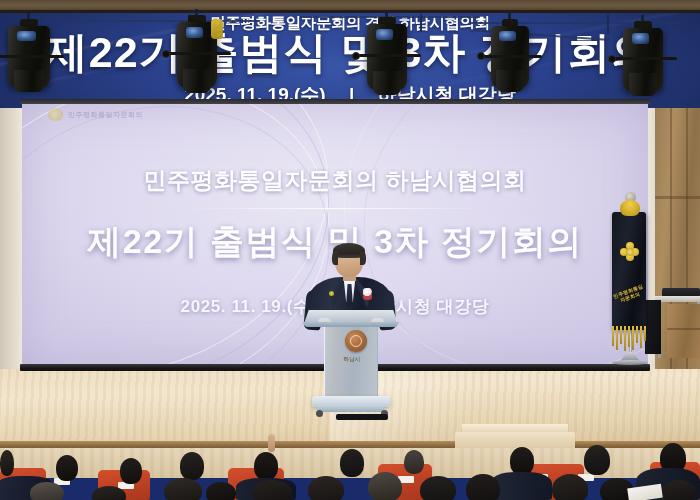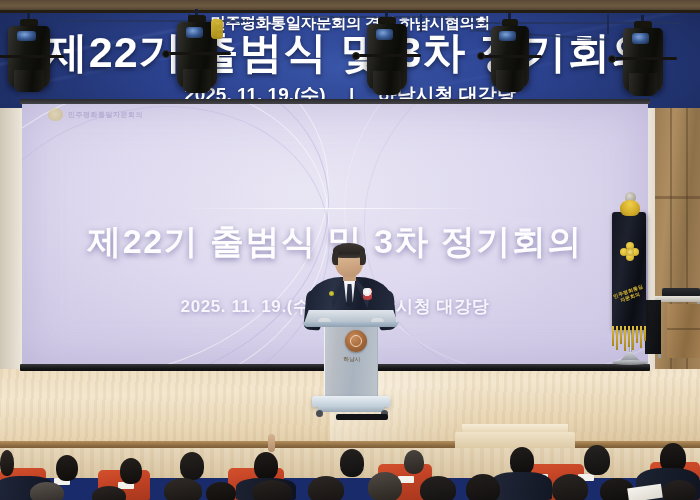--- a/index.html
+++ b/index.html
@@ -615,20 +615,21 @@
     <div class="swirl" style="left:-80px;top:-16px;width:390px;height:310px;"></div>
     <div class="swirl swirl-b" style="left:-60px;top:6px;width:370px;height:300px;opacity:.7;"></div>
     <div class="swirl" style="left:320px;top:-90px;width:420px;height:360px;opacity:.5;"></div>
     <div class="swirl swirl-b" style="left:340px;top:-66px;width:400px;height:350px;opacity:.45;"></div>
 
     <div class="slide-logo">
       <div class="slide-logo-mark"></div>
       <div class="slide-logo-text">민주평화통일자문회의</div>
     </div>
 
+    <div class="slide-title1">민주평화통일자문회의 하남시협의회</div>
     <div class="slide-divider"></div>
     <div class="slide-title2">제22기 출범식 및 3차 정기회의</div>
 
     <div class="slide-date">
       <span>2025. 11. 19.(수)</span>
       <span class="sd-sep">/</span>
       <span>하남시청 대강당</span>
     </div>
   </div>
   <div class="screen-bottom-bar"></div>

